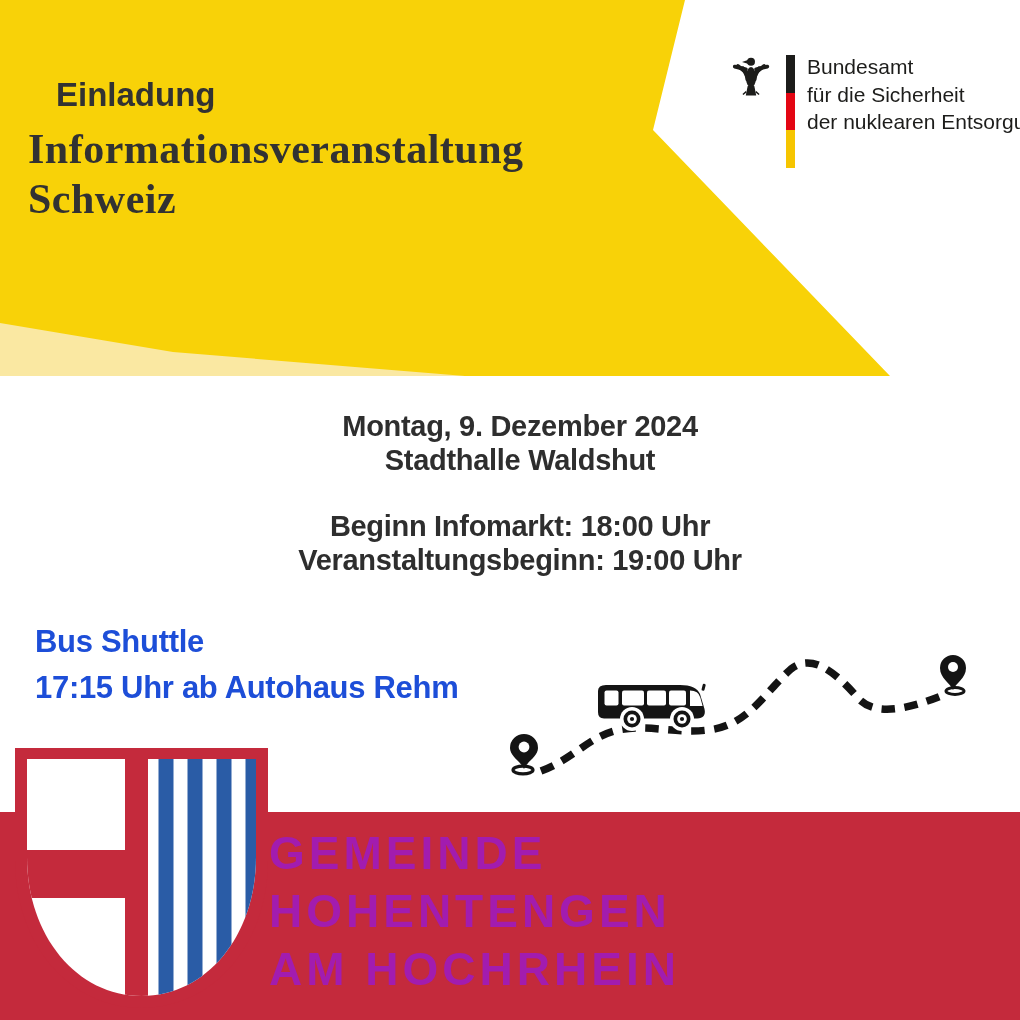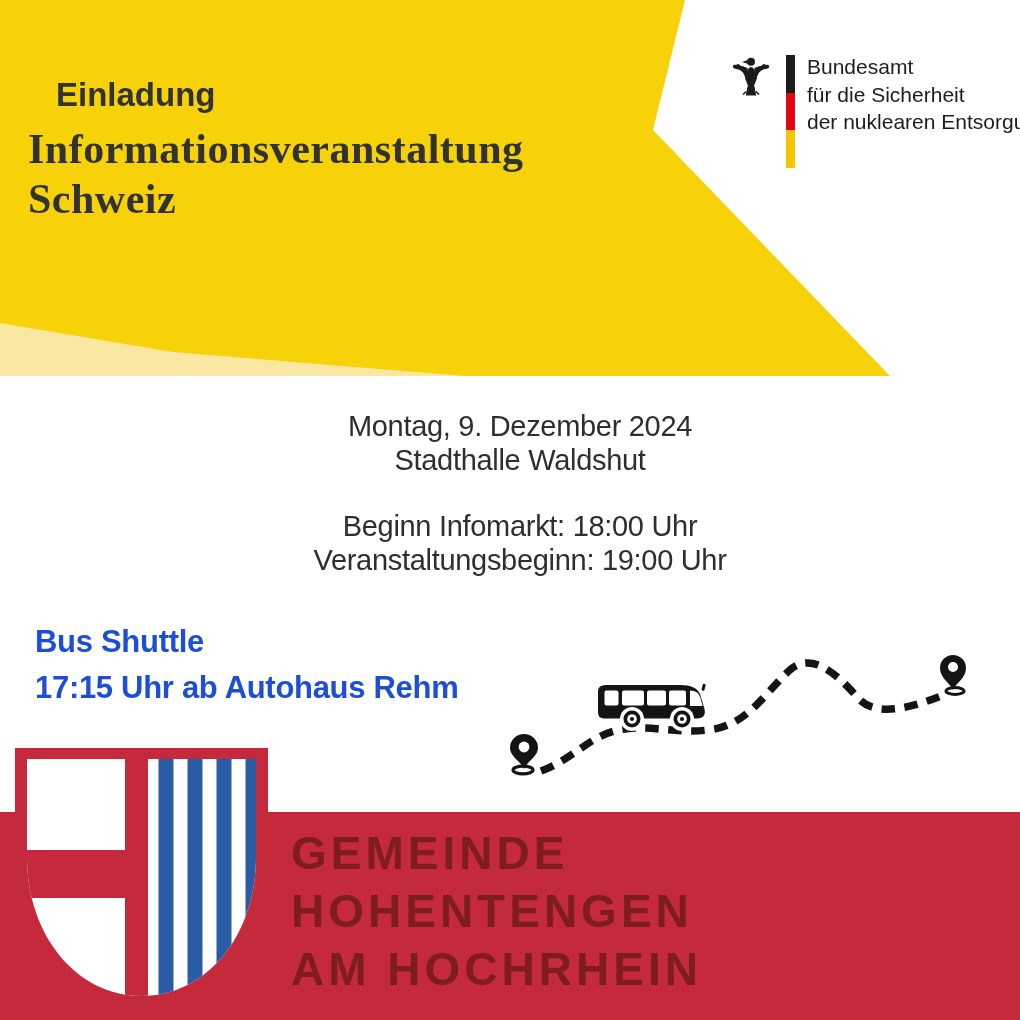--- a/index.html
+++ b/index.html
@@ -29,30 +29,30 @@
   .eagle{position:absolute;left:5px;top:5px;width:38px;height:45px;}
   .flag-stripe{position:absolute;left:59px;top:7px;width:9px;height:113px;}
   .flag-stripe div{width:9px;height:37.6px;}
   .f-black{background:#1c1c1a;}
   .f-red{background:#E30613;}
   .f-gold{background:#F6C500;}
   .logo-text{position:absolute;left:80px;top:5px;width:230px;font-size:21px;
     line-height:27.5px;color:#1d1d1b;white-space:nowrap;}
   
   .event-block{position:absolute;left:20px;top:409px;width:1000px;text-align:center;
-    color:#2e2e2e;font-weight:normal;font-size:29px;line-height:34px;letter-spacing:-0.3px;}
+    color:#2e2e2e;font-weight:bold;font-size:29px;line-height:34px;letter-spacing:-0.3px;}
   .event-block .gap{margin-top:32px;}
   
   .shuttle-block{position:absolute;left:35px;top:619px;color:#1d4ed8;font-weight:bold;
     font-size:31px;line-height:46px;letter-spacing:-0.3px;}
   .route{position:absolute;left:495px;top:630px;width:510px;height:165px;}
   
   .red-band{position:absolute;left:0;top:812px;width:1020px;height:208px;background:#C42A3C;}
   .crest{position:absolute;left:0;top:740px;width:290px;height:280px;}
-  .footer-text{position:absolute;left:291px;top:824px;color:#7f1d1d;font-weight:bold;
+  .footer-text{position:absolute;left:269px;top:824px;color:#a21caf;font-weight:bold;
     font-size:46px;line-height:58px;letter-spacing:4px;white-space:nowrap;}
 </style>
 </head>
 <body>
 
 <div id="canvas">
 
   <div class="yellow-main"></div>
   <div class="yellow-pale"></div>
 

